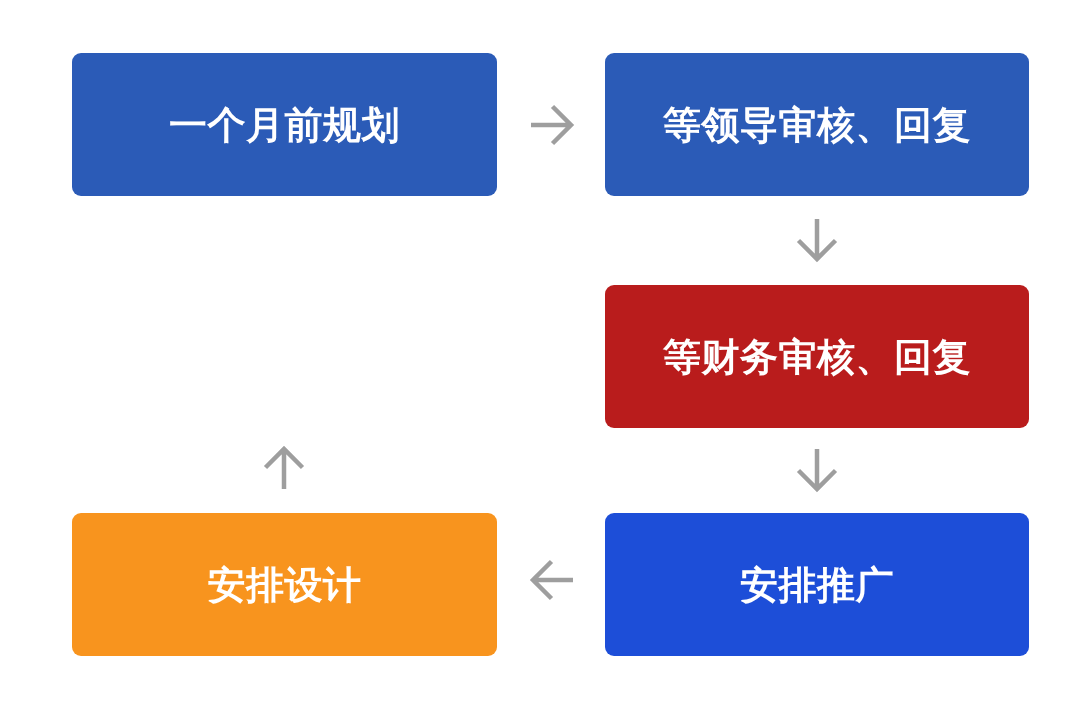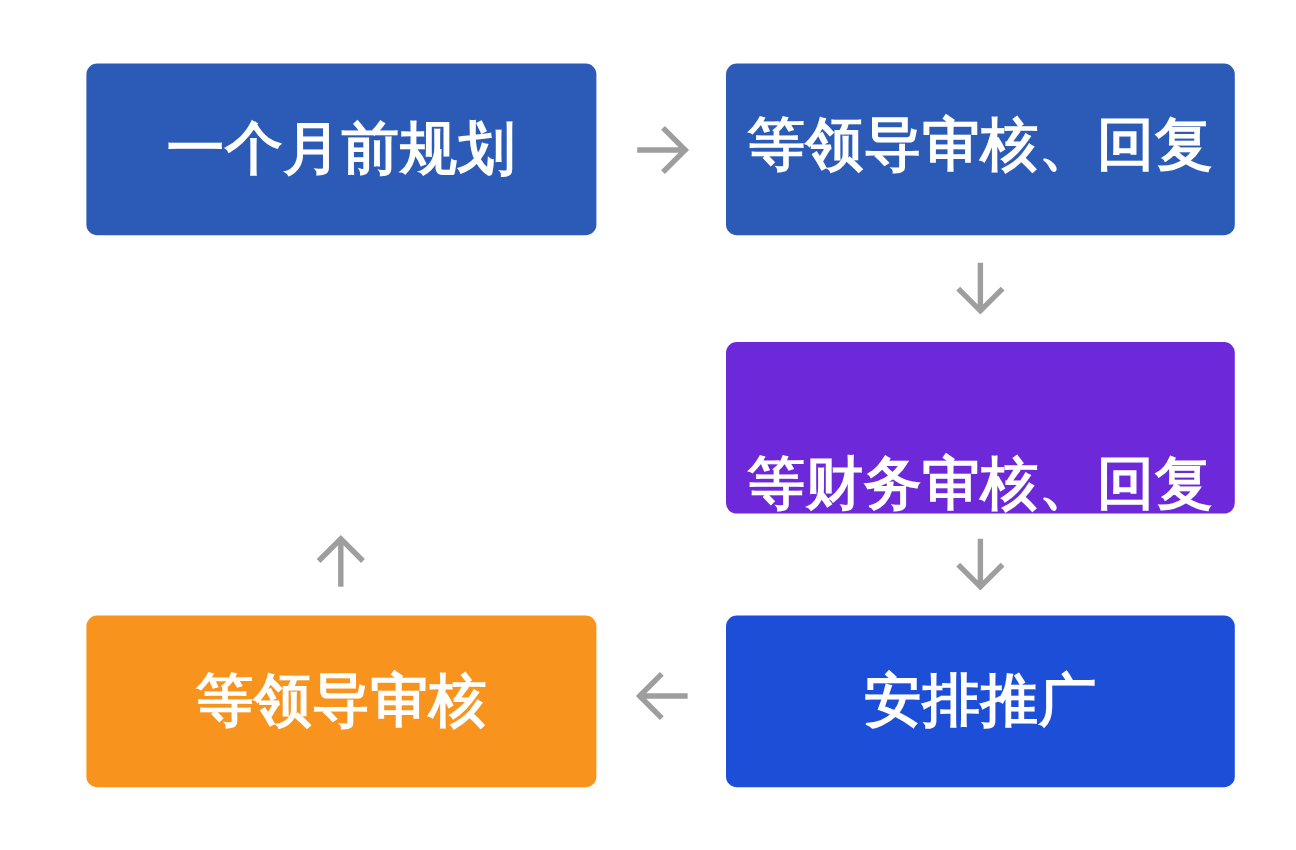--- a/index.html
+++ b/index.html
@@ -19,21 +19,21 @@
     position: absolute;
     width: 425px;
     height: 143px;
     border-radius: 9px;
     display: flex;
     align-items: center;
     justify-content: center;
   }
   .node-label {
     color: #ffffff;
-    font-size: 48px;
+    font-size: 38px;
     font-weight: bold;
     line-height: 1;
     white-space: nowrap;
     letter-spacing: 0.5px;
   }
   
   .col0 { left: 72px; }
   .col1 { left: 605px; width: 424px; }
   .row0 { top: 53px; }
   .row1 { top: 285px; }
@@ -57,31 +57,31 @@
 </style>
 </head>
 <body>
 
 <div class="canvas">
 
   <div class="node row0 col0" style="background-color: rgb(43, 91, 183);">
     <span class="node-label">一个月前规划</span>
   </div>
 
-  <div class="node row0 col1" style="background-color: rgb(43, 91, 183); font-family: Liberation Mono, monospace;">
+  <div class="node row0 col1" style="background-color: rgb(43, 91, 183);">
     <span class="node-label">等领导审核、回复</span>
   </div>
 
 
-  <div class="node row1 col1" style="background-color: #6d28d9; align-items: flex-end;">
+  <div class="node row1 col1" style="background-color: #b91c1c;">
     <span class="node-label">等财务审核、回复</span>
   </div>
 
   <div class="node row2 col0" style="background-color: rgb(248, 148, 30);">
-    <span class="node-label">等领导审核</span>
+    <span class="node-label">安排设计</span>
   </div>
 
   <div class="node row2 col1" style="background-color: #1d4ed8;">
     <span class="node-label">安排推广</span>
   </div>
 
   <div class="arrow arrow-1 dir-right" style="color: rgb(158, 158, 158);">
     <svg viewBox="0 0 56 56" aria-hidden="true">
       <path d="M7 28 H47 M28.5 9.5 L47 28 L28.5 46.5" fill="none" stroke="currentColor" stroke-width="4.5" stroke-linecap="butt" stroke-linejoin="miter"></path>
     </svg>

